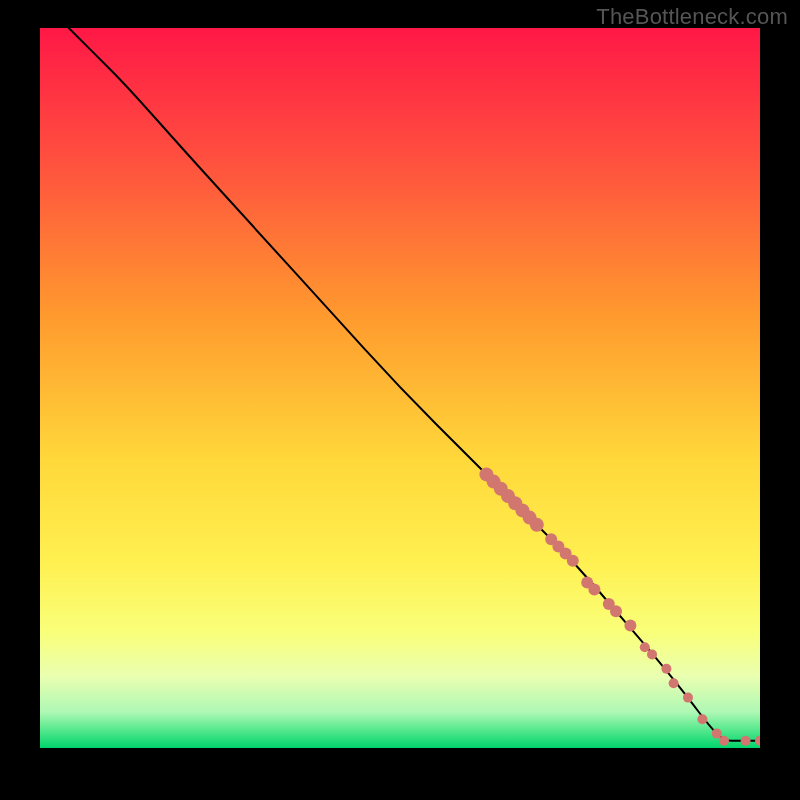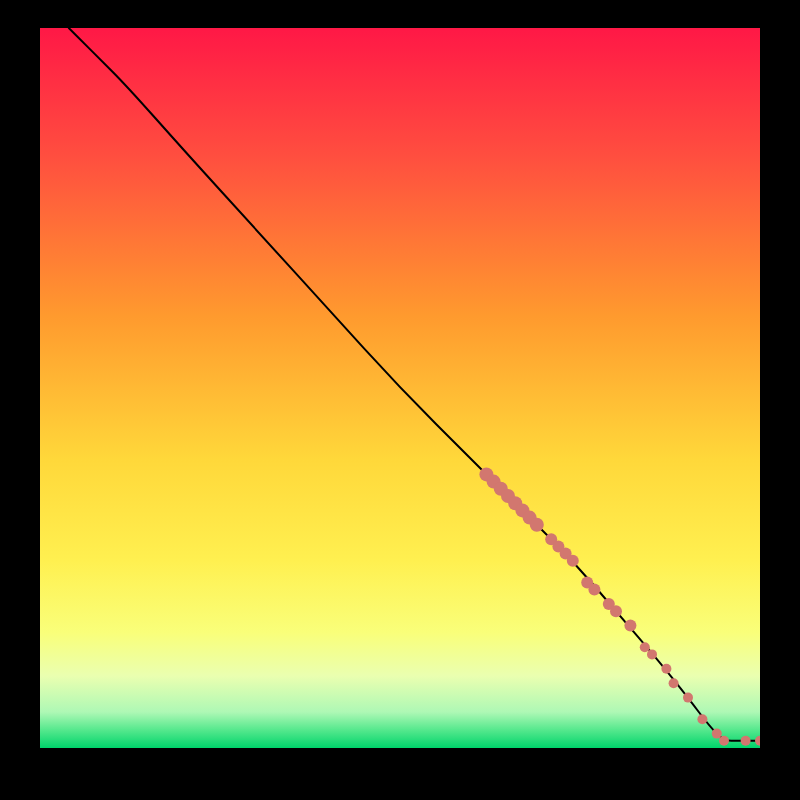--- a/index.html
+++ b/index.html
@@ -38,20 +38,21 @@
     width: 720px;
     height: 720px;
     display: block;
   }
 </style>
 </head>
 <body>
 
 <div class="stage">
 
+  <div class="watermark">TheBottleneck.com</div>
 
   <div class="plot">
     <div class="heat" id="heat" style="background: linear-gradient(rgb(255, 24, 70) 0%, rgb(255, 79, 63) 18%, rgb(255, 154, 46) 40%, rgb(255, 216, 58) 60%, rgb(255, 240, 80) 74%, rgb(249, 255, 122) 84%, rgb(234, 255, 176) 90%, rgb(174, 248, 181) 95%, rgb(85, 232, 141) 97.5%, rgb(0, 212, 107) 100%);"></div>
     <svg class="overlay-svg" id="overlay" viewBox="0 0 720 720" preserveAspectRatio="none">
         <path d="M 28.8 0.0 Q 28.8 0.0 36.0 7.2 Q 43.2 14.4 50.4 21.6 Q 57.6 28.8 72.0 43.2 Q 86.4 57.6 115.2 90.0 Q 144.0 122.4 180.0 162.0 Q 216.0 201.6 252.0 241.2 Q 288.0 280.8 324.0 320.4 Q 360.0 360.0 396.0 396.0 Q 432.0 432.0 460.8 460.8 Q 489.6 489.6 511.2 511.2 Q 532.8 532.8 554.4 558.0 Q 576.0 583.2 597.6 608.4 Q 619.2 633.6 633.6 651.6 Q 648.0 669.6 658.8 684.0 Q 669.6 698.4 676.8 705.6 Q 684.0 712.8 691.2 712.8 Q 698.4 712.8 709.2 712.8 T 720.0 712.8" fill="none" stroke="#000000" stroke-width="2" stroke-linecap="round"></path>
         <circle cx="446.4" cy="446.4" r="7" fill="#d2776f"></circle>
         <circle cx="453.6" cy="453.6" r="7" fill="#d2776f"></circle>
         <circle cx="460.8" cy="460.8" r="7" fill="#d2776f"></circle>
         <circle cx="468.0" cy="468.0" r="7" fill="#d2776f"></circle>
         <circle cx="475.2" cy="475.2" r="7" fill="#d2776f"></circle>

